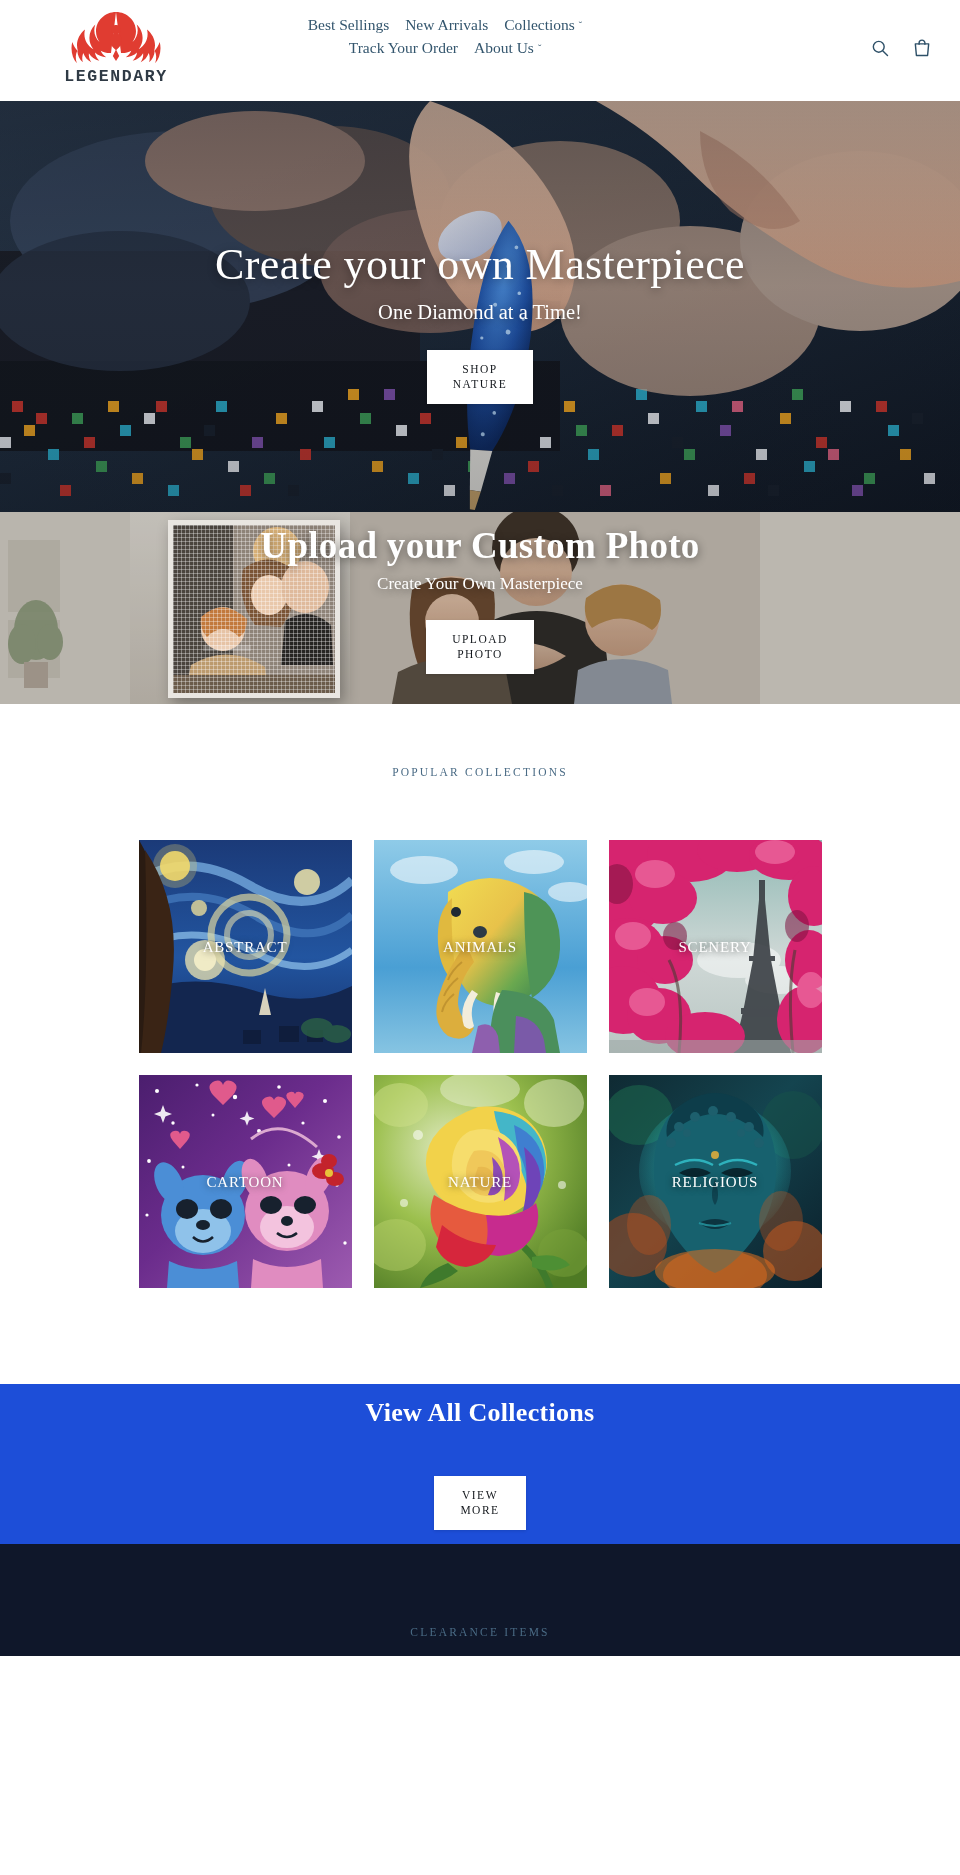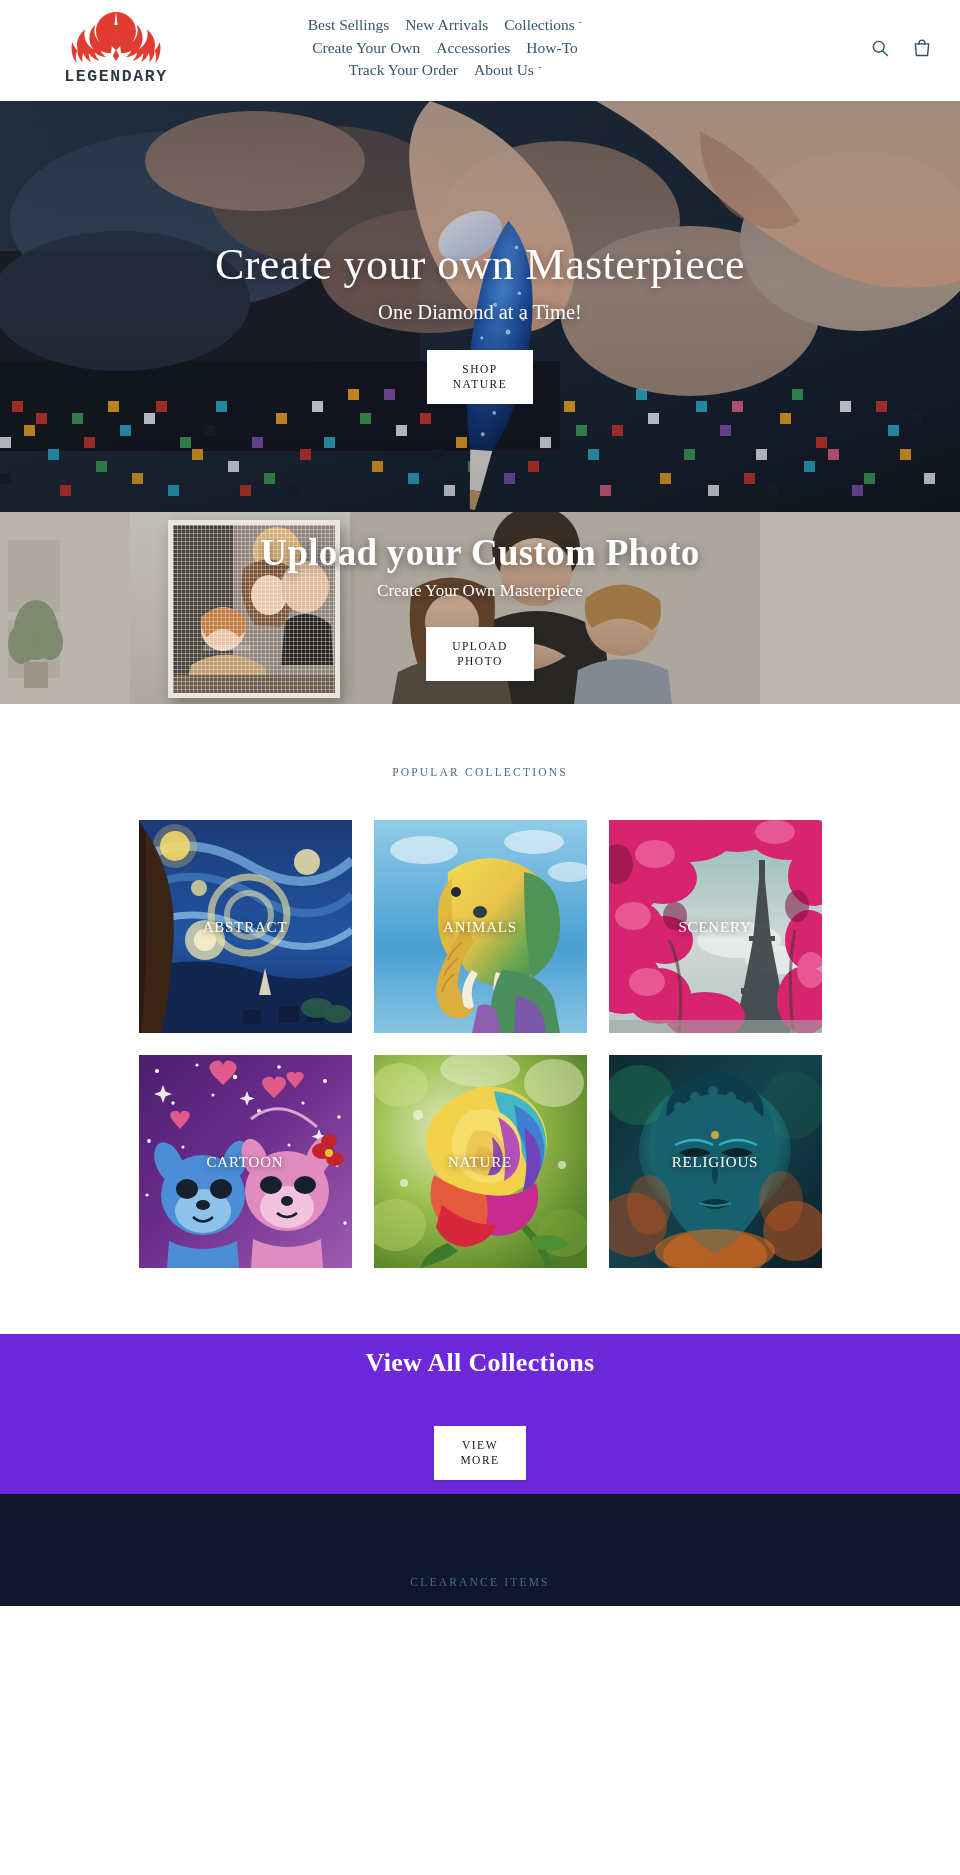--- a/index.html
+++ b/index.html
@@ -127,21 +127,21 @@
     height: 192px;
     overflow: hidden;
     background: #b9b3ac;
   }
   .banner2-art { position: absolute; inset: 0; }
   .banner2-overlay {
     position: absolute; inset: 0;
     background: rgba(30,26,22,.18);
   }
   .banner2-content {
-    position: absolute; left: 0; right: 0; top: 19px;
+    position: absolute; left: 0; right: 0; top: 12px;
     text-align: center; z-index: 6;
   }
   .banner2-title {
     color: #ffffff;
     font-size: 37px;
     letter-spacing: .3px;
     text-shadow: 0 2px 10px rgba(0,0,0,.45);
   }
   .banner2-sub {
     color: #ffffff;
@@ -171,21 +171,21 @@
   
   .collections {
     background: #ffffff;
     padding: 62px 0 66px;
   }
   .section-eyebrow {
     text-align: center;
     color: #4a6b85;
     font-size: 11.5px;
     letter-spacing: 2.2px;
-    margin-bottom: 42px;
+    margin-bottom: 62px;
   }
   .grid {
     width: 700px;
     margin: 0 auto;
     display: grid;
     grid-template-columns: repeat(3, 213px);
     gap: 22px 22px;
     justify-content: center;
   }
   .tile {
@@ -202,26 +202,27 @@
     text-align: center;
     color: #ffffff;
     font-size: 15px;
     letter-spacing: .8px;
     text-shadow: 0 1px 7px rgba(0,0,0,.65);
     z-index: 3;
   }
 
   
   .viewall {
-    background: #6d28d9;
+    background: #1d4ed8;
     height: 160px;
     display: flex;
     flex-direction: column;
     align-items: center;
     justify-content: center;
+    margin-top: 30px;
   }
   .viewall-title {
     color: #ffffff;
     font-size: 26px;
     letter-spacing: .3px;
     margin-bottom: 22px;
   }
 
   
   .clearance {
@@ -254,31 +255,20 @@
     <div class="nav-row">
       <span class="nav-item">
         <span>Best Sellings</span>
       </span>
       <span class="nav-item">
         <span>New Arrivals</span>
       </span>
       <span class="nav-item">
         <span>Collections</span>
         <span class="caret">ˇ</span>
-      </span>
-    </div>
-    <div class="nav-row">
-      <span class="nav-item">
-        <span>Create Your Own</span>
-      </span>
-      <span class="nav-item">
-        <span>Accessories</span>
-      </span>
-      <span class="nav-item">
-        <span>How-To</span>
       </span>
     </div>
     <div class="nav-row">
       <span class="nav-item">
         <span>Track Your Order</span>
       </span>
       <span class="nav-item">
         <span>About Us</span>
         <span class="caret">ˇ</span>
       </span>

